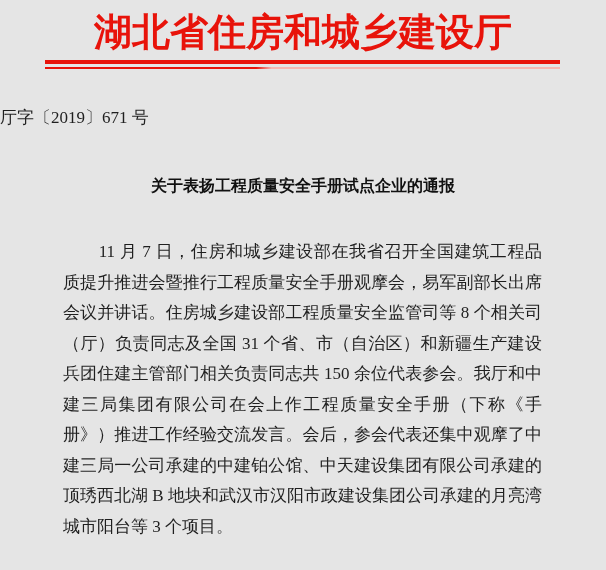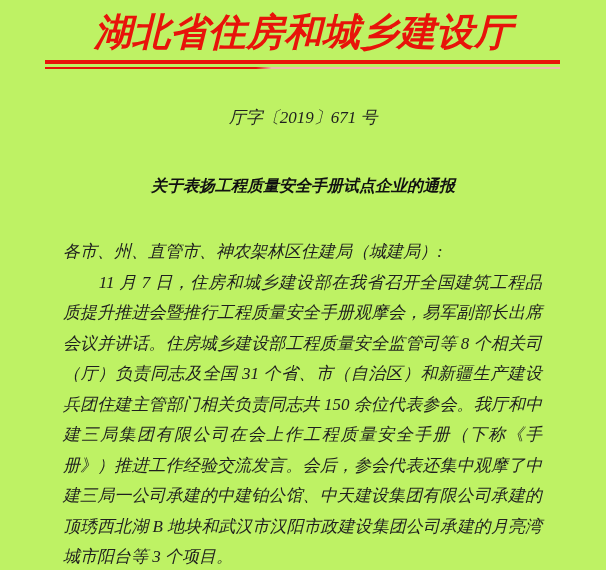--- a/index.html
+++ b/index.html
@@ -4,26 +4,25 @@
 <style>
   html, body {
     margin: 0;
     padding: 0;
     background: #ffffff;
   }
   .page {
     position: relative;
     width: 606px;
     height: 570px;
-    background: #bef264;
+    background: #e5e5e5;
     overflow: hidden;
     box-sizing: border-box;
     font-family: "Liberation Serif", "DejaVu Serif", serif;
     color: #1f1f1f;
-    font-style: italic;
   }
   .agency-header {
     margin-top: 9px;
     text-align: center;
     font-size: 38px;
     line-height: 46px;
     font-weight: bold;
     color: #e8130a;
     letter-spacing: 0px;
     white-space: nowrap;
@@ -35,21 +34,21 @@
     height: 4px;
     background: #e8130a;
   }
   .header-rule .rule-thin {
     height: 2px;
     margin-top: 3px;
     background: linear-gradient(to right, #e8130a 0%, #e8130a 41%, #f6b7b2 44%, #f6b7b2 100%);
   }
   .doc-number {
     margin-top: 39px;
-    text-align: center;
+    text-align: left;
     font-size: 17px;
     line-height: 20px;
     color: #1f1f1f;
   }
   .doc-title {
     margin-top: 43px;
     text-align: center;
     font-size: 16px;
     line-height: 29px;
     font-weight: bold;
@@ -80,17 +79,16 @@
   <div class="header-rule">
     <div class="rule-thick"></div>
     <div class="rule-thin"></div>
   </div>
 
   <div class="doc-number">厅字〔2019〕671 号</div>
 
   <div class="doc-title">关于表扬工程质量安全手册试点企业的通报</div>
 
   <div class="doc-body">
-    <div class="salutation">各市、州、直管市、神农架林区住建局（城建局）:</div>
     <p class="paragraph">11 月 7 日，住房和城乡建设部在我省召开全国建筑工程品质提升推进会暨推行工程质量安全手册观摩会，易军副部长出席会议并讲话。住房城乡建设部工程质量安全监管司等 8 个相关司（厅）负责同志及全国 31 个省、市（自治区）和新疆生产建设兵团住建主管部门相关负责同志共 150 余位代表参会。我厅和中建三局集团有限公司在会上作工程质量安全手册（下称《手册》）推进工作经验交流发言。会后，参会代表还集中观摩了中建三局一公司承建的中建铂公馆、中天建设集团有限公司承建的顶琇西北湖 B 地块和武汉市汉阳市政建设集团公司承建的月亮湾城市阳台等 3 个项目。</p>
   </div>
 
 </div>
 
 </body></html>

